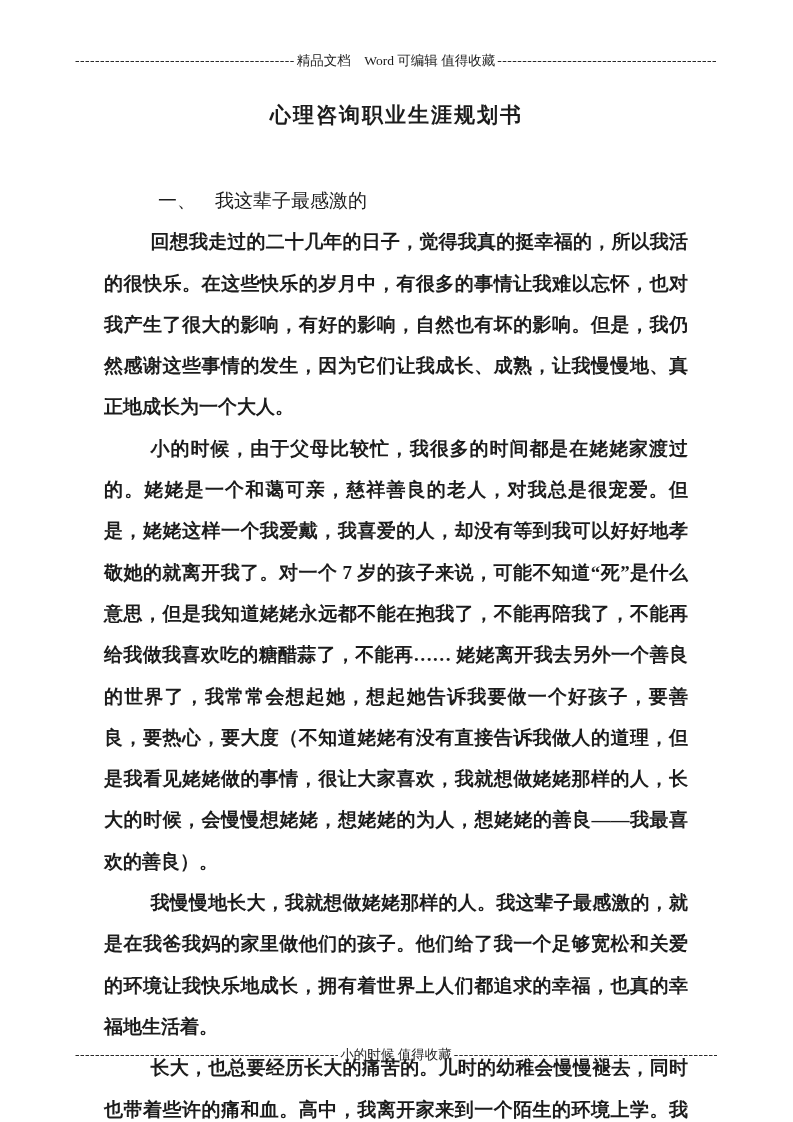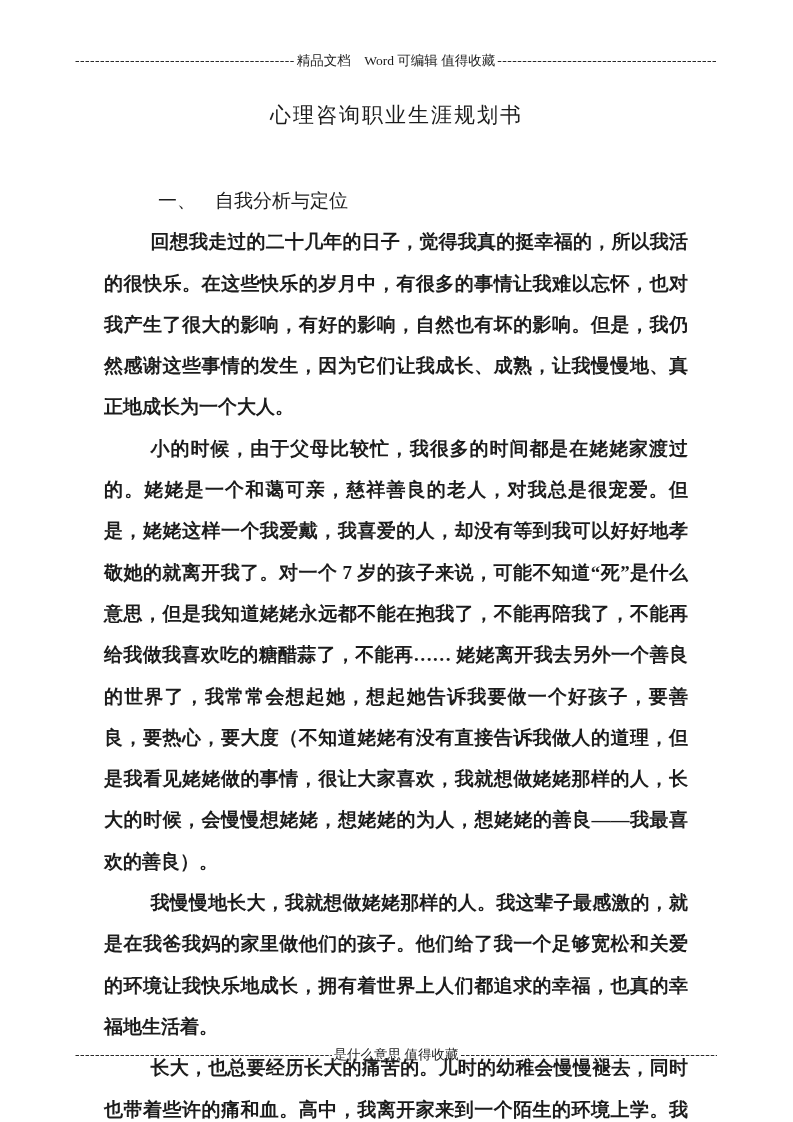--- a/index.html
+++ b/index.html
@@ -44,21 +44,21 @@
   }
   .doc-title {
     position: absolute;
     top: 100px;
     left: 0;
     right: 0;
     text-align: center;
     font-size: 21px;
     line-height: 31px;
     letter-spacing: 2px;
-    font-weight: normal;
+    font-weight: bold;
     margin: 0;
   }
   .content {
     position: absolute;
     top: 180px;
     left: 104px;
     width: 584px;
     font-size: 19px;
     line-height: 41.3px;
     text-align: justify;
@@ -85,26 +85,26 @@
 
   <div class="rule-line header">
     <span class="dash-run">------------------------------------------------------------</span>
     <span class="rule-text">精品文档　Word 可编辑 值得收藏</span>
     <span class="dash-run right">------------------------------------------------------------</span>
   </div>
 
   <h1 class="doc-title">心理咨询职业生涯规划书</h1>
 
   <div class="content">
-    <h2 class="section-heading">一、　自我分析与定位</h2>
+    <h2 class="section-heading">一、　我这辈子最感激的</h2>
     <p class="body-par">回想我走过的二十几年的日子，觉得我真的挺幸福的，所以我活的很快乐。在这些快乐的岁月中，有很多的事情让我难以忘怀，也对我产生了很大的影响，有好的影响，自然也有坏的影响。但是，我仍然感谢这些事情的发生，因为它们让我成长、成熟，让我慢慢地、真正地成长为一个大人。</p>
     <p class="body-par">小的时候，由于父母比较忙，我很多的时间都是在姥姥家渡过的。姥姥是一个和蔼可亲，慈祥善良的老人，对我总是很宠爱。但是，姥姥这样一个我爱戴，我喜爱的人，却没有等到我可以好好地孝敬她的就离开我了。对一个 7 岁的孩子来说，可能不知道“死”是什么意思，但是我知道姥姥永远都不能在抱我了，不能再陪我了，不能再给我做我喜欢吃的糖醋蒜了，不能再…… 姥姥离开我去另外一个善良的世界了，我常常会想起她，想起她告诉我要做一个好孩子，要善良，要热心，要大度（不知道姥姥有没有直接告诉我做人的道理，但是我看见姥姥做的事情，很让大家喜欢，我就想做姥姥那样的人，长大的时候，会慢慢想姥姥，想姥姥的为人，想姥姥的善良——我最喜欢的善良）。</p>
     <p class="body-par">我慢慢地长大，我就想做姥姥那样的人。我这辈子最感激的，就是在我爸我妈的家里做他们的孩子。他们给了我一个足够宽松和关爱的环境让我快乐地成长，拥有着世界上人们都追求的幸福，也真的幸福地生活着。</p>
     <p class="body-par">长大，也总要经历长大的痛苦的。儿时的幼稚会慢慢褪去，同时也带着些许的痛和血。高中，我离开家来到一个陌生的环境上学。我仍然象初中一样生活，一样学习，一样和同学友好相处，一切都过的很好，我没有不适应。但是，人生</p>
   </div>
 
   <div class="rule-line footer">
     <span class="dash-run">------------------------------------------------------------</span>
-    <span class="rule-text">是什么意思 值得收藏</span>
+    <span class="rule-text">小的时候 值得收藏</span>
     <span class="dash-run right">------------------------------------------------------------</span>
   </div>
 
 </div>
 
 </body></html>

